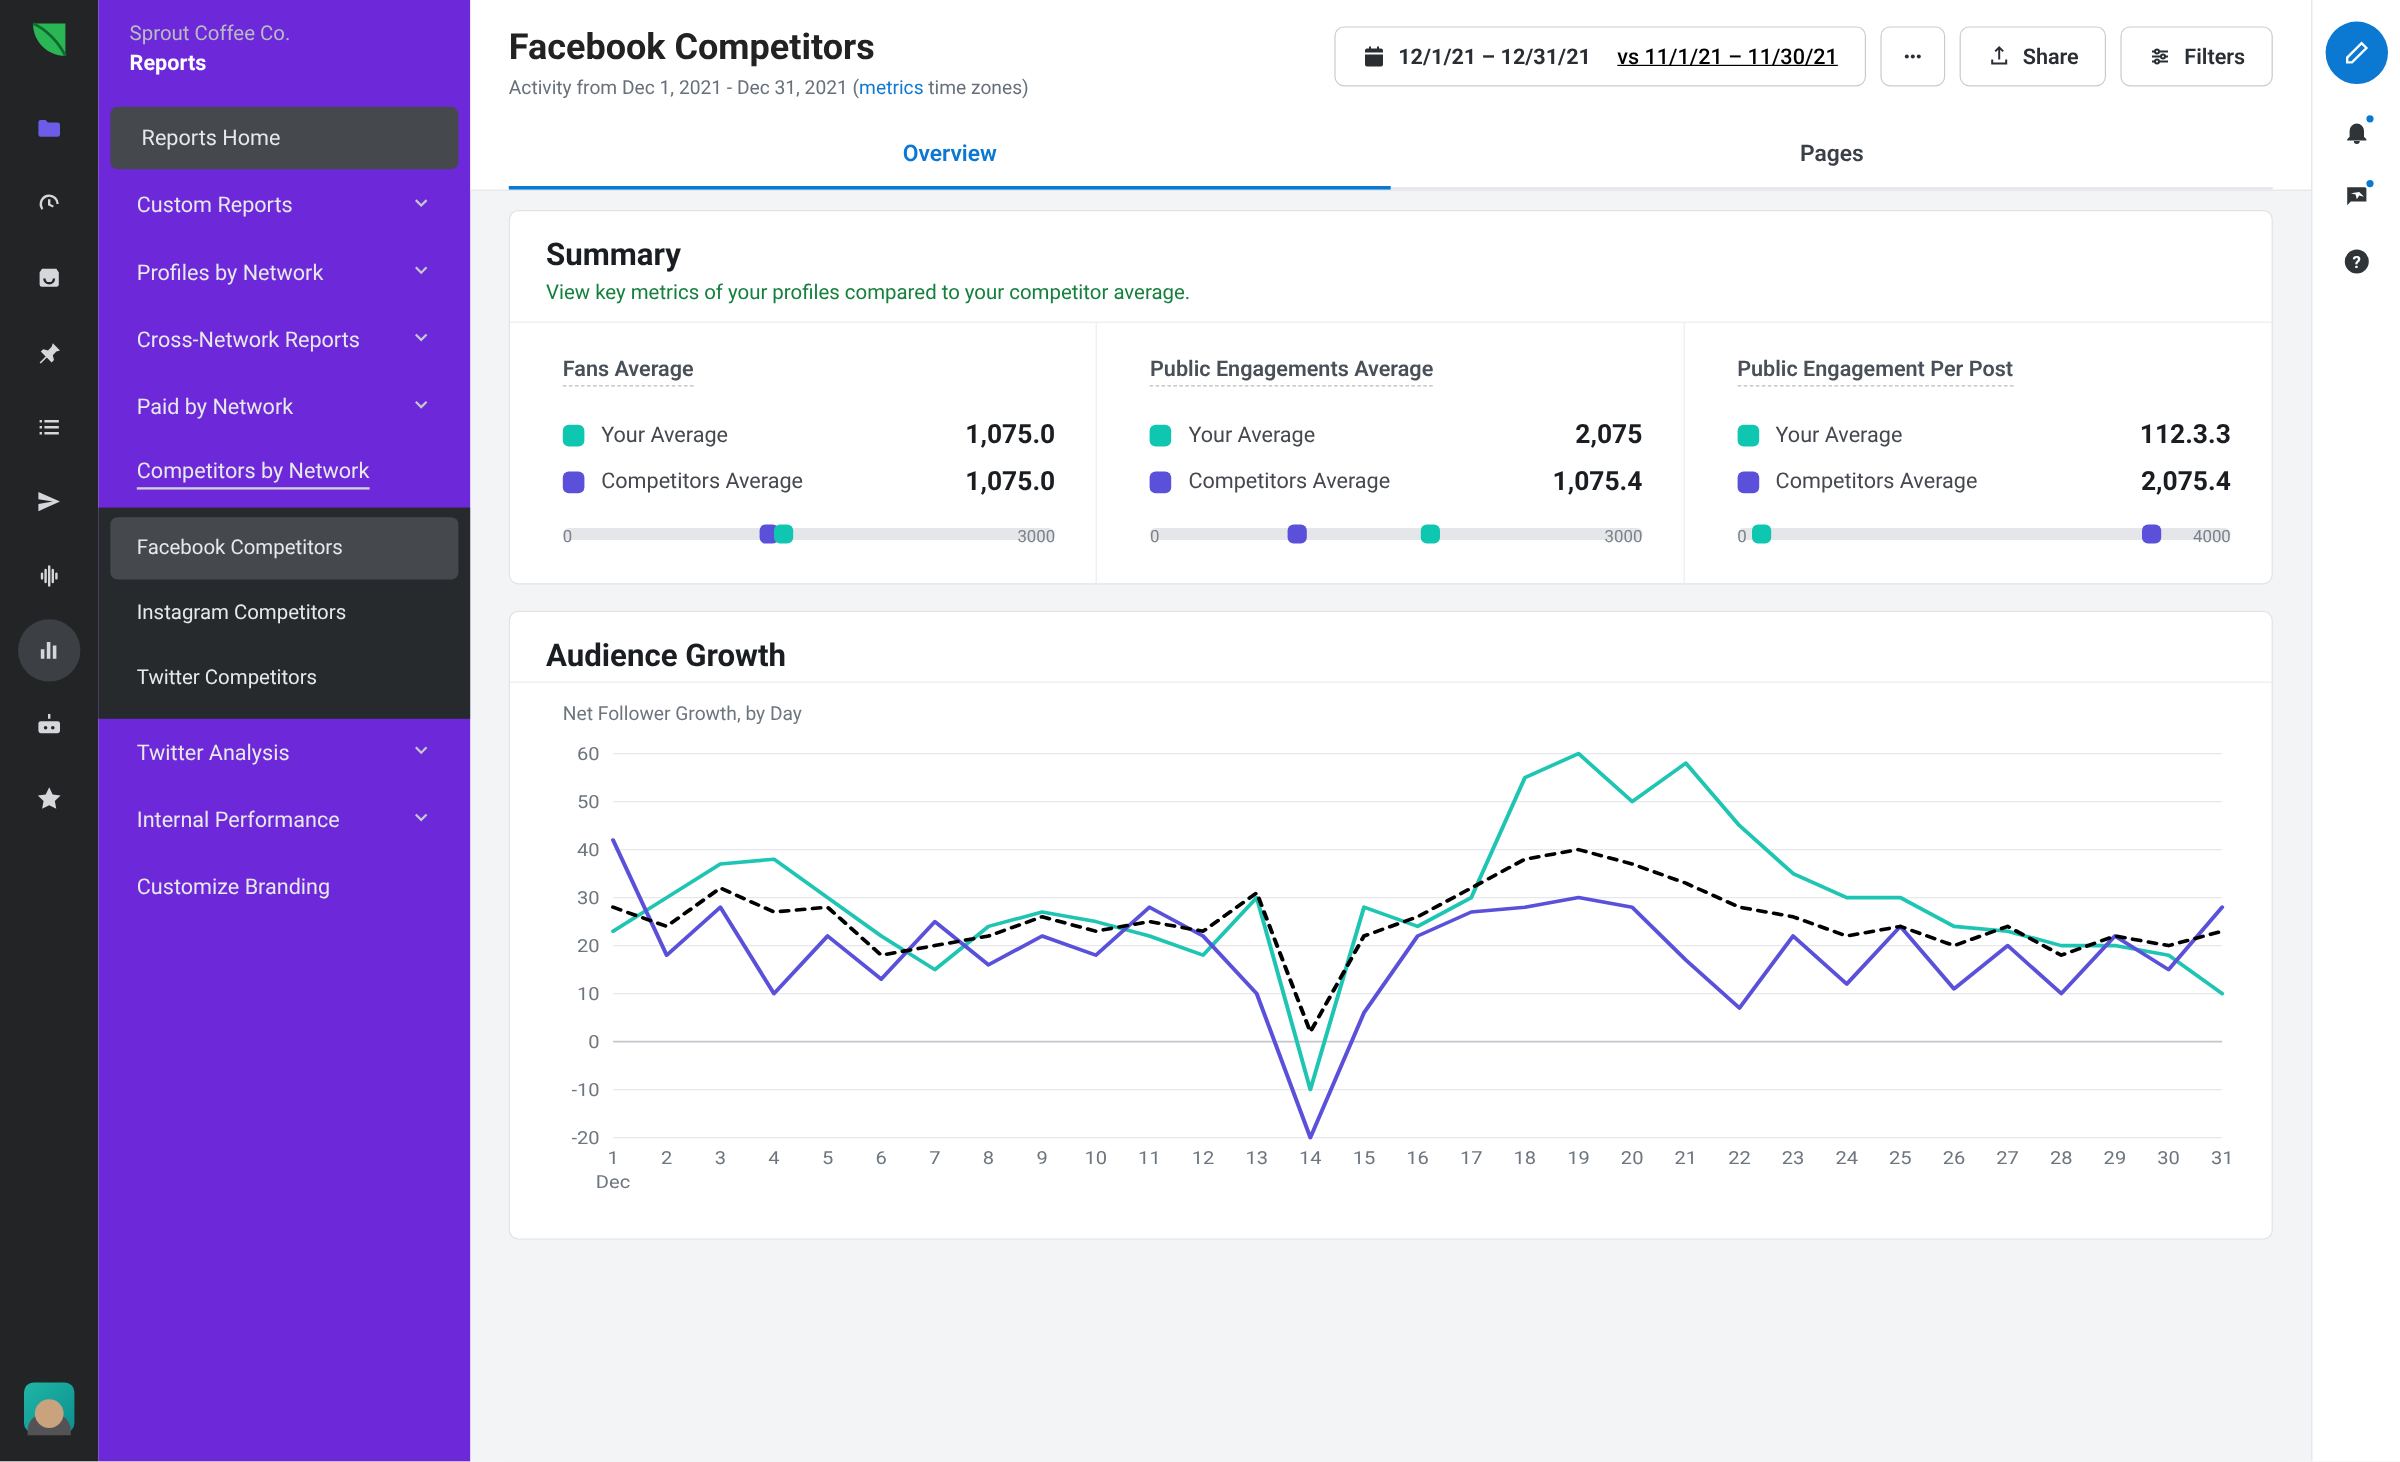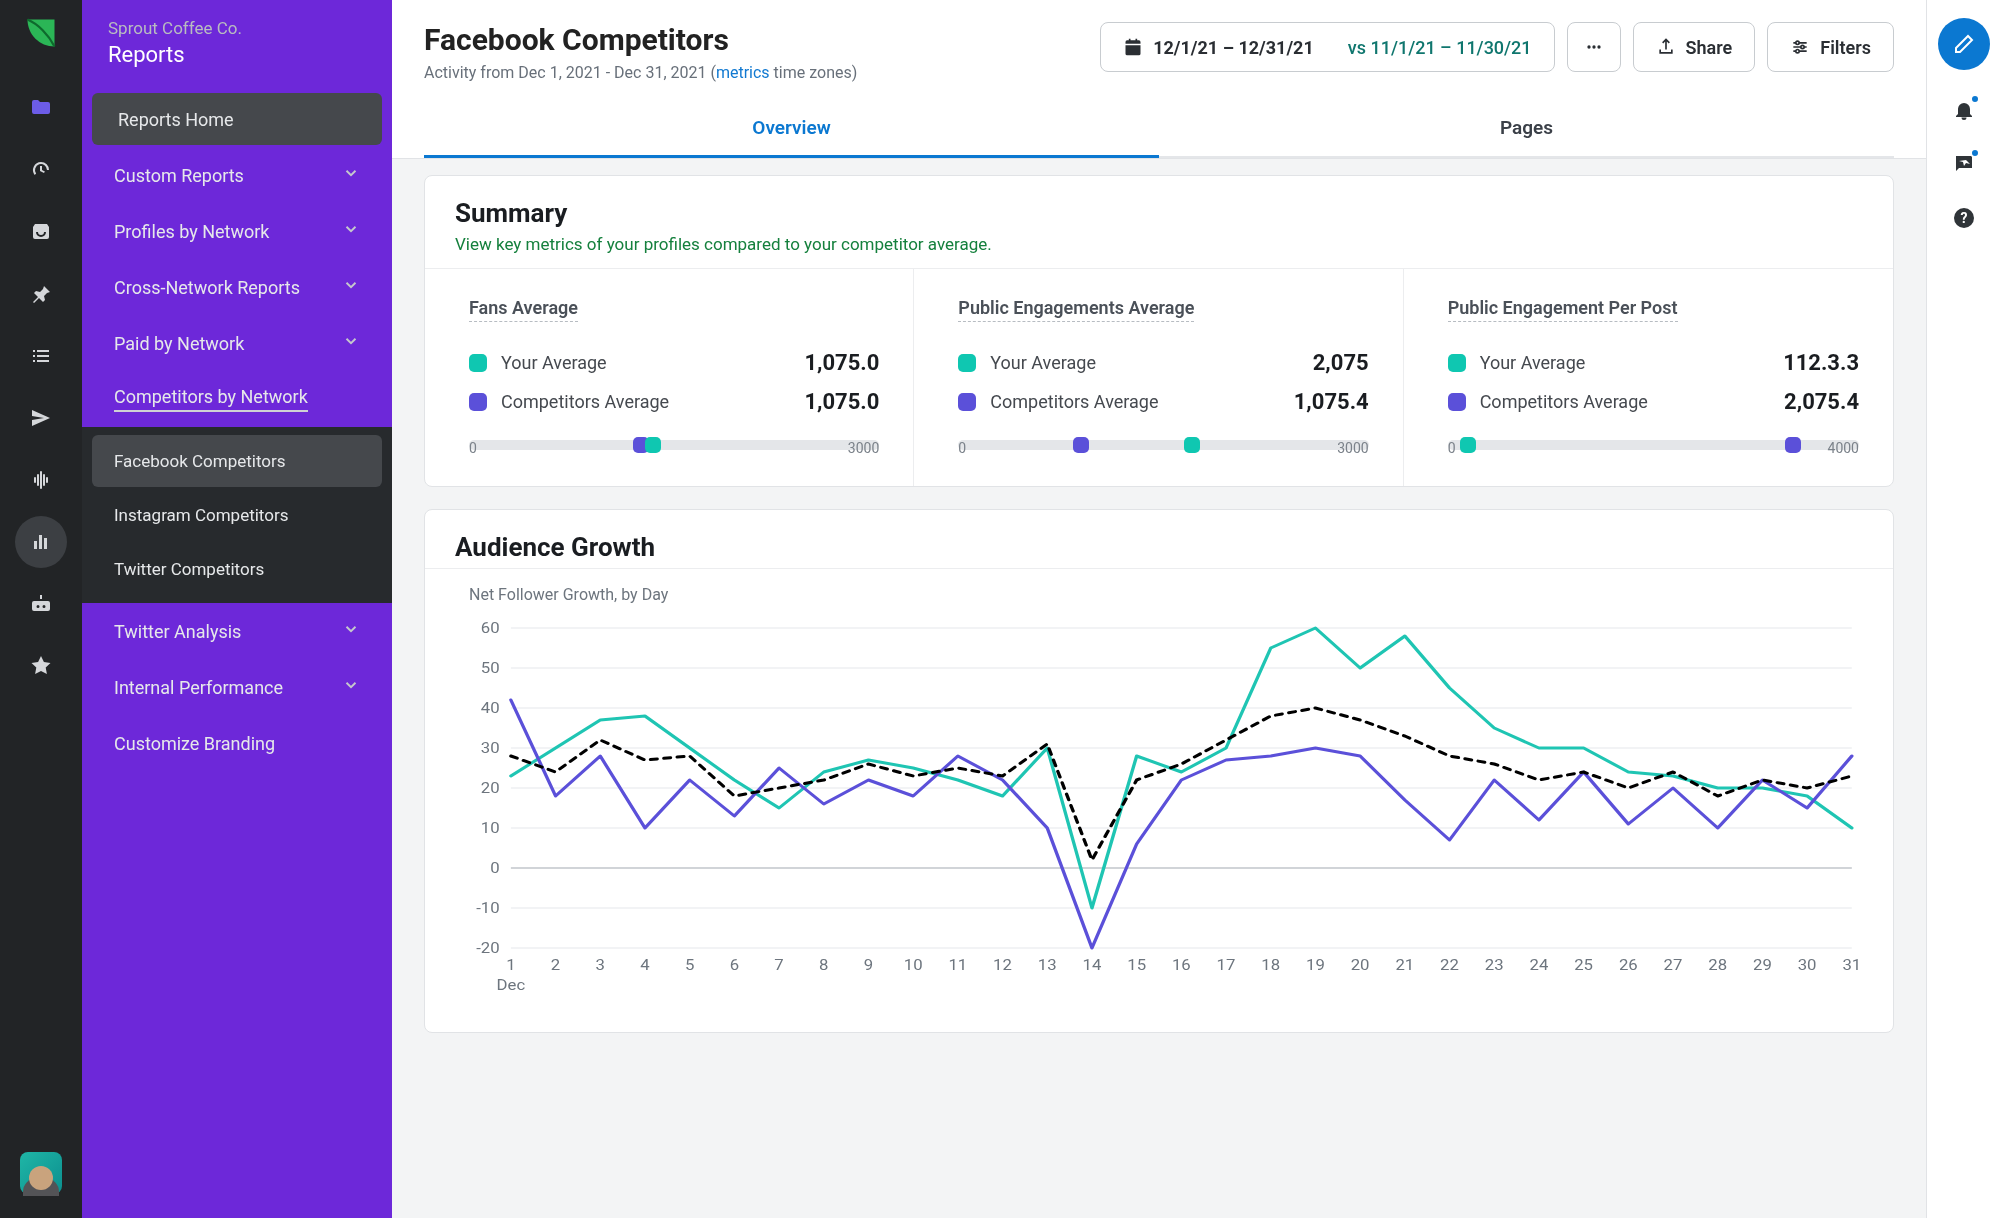--- a/index.html
+++ b/index.html
@@ -70,22 +70,22 @@
 }
 .sidebar .header {
   padding: 0 24px 24px 26px;
 }
 .sidebar .header .org {
   font-size: 17px;
   color: #b9bcc0;
   margin-bottom: 4px;
 }
 .sidebar .header .section {
-  font-size: 22px;
-  font-weight: 400;
+  font-size: 18px;
+  font-weight: 700;
   color: #ffffff;
 }
 .nav-item {
   display:flex; align-items:center;
   padding: 0 22px;
   height: 52px;
   font-size: 18px;
   color: #e6e8ea;
   cursor:pointer;
   margin: 2px 10px;
@@ -146,21 +146,21 @@
   border-radius:8px;
   background:#fff;
   display:flex;align-items:center;gap:10px;
   padding:0 22px;
   font-size:18px;font-weight:600;color:#2a2e33;
   cursor:pointer;
 }
 .btn svg{width:20px;height:20px;}
 .btn.icon-only{padding:0 16px;}
 .date-btn .primary{font-weight:700;}
-.date-btn .secondary{color:#0f766e;font-weight:500;margin-left:24px;}
+.date-btn .secondary{color:#000000;font-weight:500;margin-left:12px;text-decoration:underline;}
 .tabs{display:flex;margin-top:20px;}
 .tab{
   flex:1;text-align:center;
   padding:14px 0 16px 0;
   font-size:19px;font-weight:600;color:#3b4048;
   border-bottom:2px solid #e4e6e9;
   cursor:pointer;
 }
 .tab.active{color:#0b78d1;border-bottom:3px solid #0b78d1;}
 

